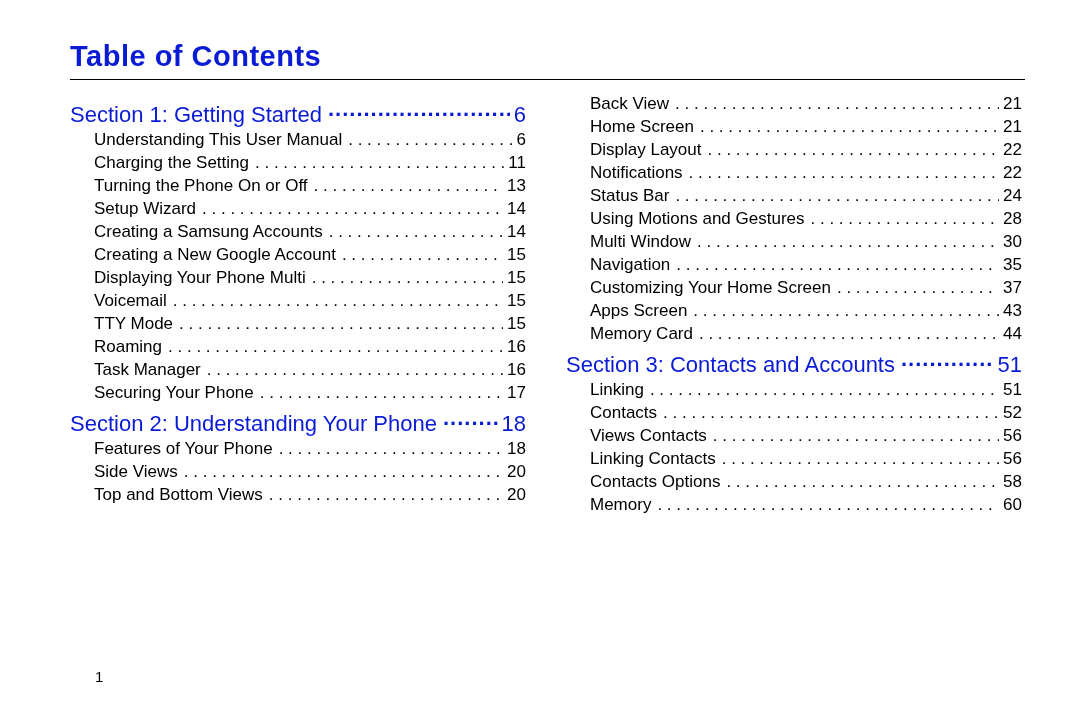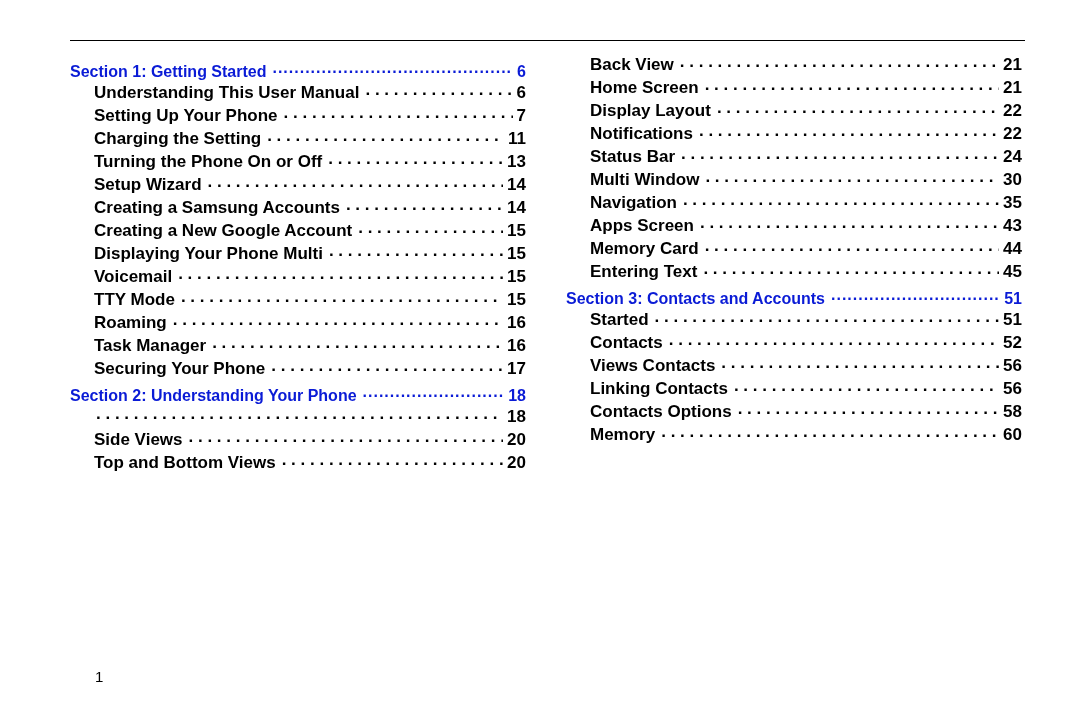--- a/index.html
+++ b/index.html
@@ -35,32 +35,32 @@
     display: flex;
     gap: 40px;
   }
   .col {
     width: 456px;
   }
   .section-row {
     display: flex;
     align-items: baseline;
     font-family: Arial, Helvetica, sans-serif;
-    font-weight: 700;
-    font-size: 16px;
+    font-weight: 400;
+    font-size: 22px;
     color: #0a1bd6;
     margin-top: 6px;
     margin-bottom: 2px;
     white-space: nowrap;
   }
   .entry-row {
     display: flex;
-    align-items: flex-start;
-    font-family: Arial, Helvetica, sans-serif;
-    font-weight: 700;
+    align-items: flex-end;
+    font-family: Arial, Helvetica, sans-serif;
+    font-weight: 400;
     font-size: 17px;
     color: #000;
     margin-left: 24px;
     margin-bottom: 3px;
     white-space: nowrap;
   }
   .leaders {
     flex: 1 1 auto;
     overflow: hidden;
     position: relative;
@@ -93,39 +93,35 @@
     left: 95px;
     bottom: 35px;
     font-size: 15px;
     color: #000;
   }
 </style>
 </head>
 <body>
 
 <div class="page">
+  <h1 class="title">Table of Contents</h1>
   <hr class="rule">
   <div class="columns">
     <div class="col" id="col-0">
         <div class="section-row">
           <span class="label">Section 1:  Getting Started</span>
           <span class="leaders"></span>
           <span class="page-num">6</span>
         </div>
         <div class="entry-row">
           <span class="label">Understanding This User Manual</span>
           <span class="leaders"></span>
           <span class="page-num">6</span>
         </div>
         <div class="entry-row">
-          <span class="label">Setting Up Your Phone</span>
-          <span class="leaders"></span>
-          <span class="page-num">7</span>
-        </div>
-        <div class="entry-row">
           <span class="label">Charging the Setting</span>
           <span class="leaders"></span>
           <span class="page-num">11</span>
         </div>
         <div class="entry-row">
           <span class="label">Turning the Phone On or Off</span>
           <span class="leaders"></span>
           <span class="page-num">13</span>
         </div>
         <div class="entry-row">
@@ -172,20 +168,21 @@
           <span class="label">Securing Your Phone</span>
           <span class="leaders"></span>
           <span class="page-num">17</span>
         </div>
         <div class="section-row">
           <span class="label">Section 2:  Understanding Your Phone</span>
           <span class="leaders"></span>
           <span class="page-num">18</span>
         </div>
         <div class="entry-row">
+          <span class="label">Features of Your Phone</span>
           <span class="leaders"></span>
           <span class="page-num">18</span>
         </div>
         <div class="entry-row">
           <span class="label">Side Views</span>
           <span class="leaders"></span>
           <span class="page-num">20</span>
         </div>
         <div class="entry-row">
           <span class="label">Top and Bottom Views</span>
@@ -213,51 +210,56 @@
           <span class="label">Notifications</span>
           <span class="leaders"></span>
           <span class="page-num">22</span>
         </div>
         <div class="entry-row">
           <span class="label">Status Bar</span>
           <span class="leaders"></span>
           <span class="page-num">24</span>
         </div>
         <div class="entry-row">
+          <span class="label">Using Motions and Gestures</span>
+          <span class="leaders"></span>
+          <span class="page-num">28</span>
+        </div>
+        <div class="entry-row">
           <span class="label">Multi Window</span>
           <span class="leaders"></span>
           <span class="page-num">30</span>
         </div>
         <div class="entry-row">
           <span class="label">Navigation</span>
           <span class="leaders"></span>
           <span class="page-num">35</span>
         </div>
         <div class="entry-row">
+          <span class="label">Customizing Your Home Screen</span>
+          <span class="leaders"></span>
+          <span class="page-num">37</span>
+        </div>
+        <div class="entry-row">
           <span class="label">Apps Screen</span>
           <span class="leaders"></span>
           <span class="page-num">43</span>
         </div>
         <div class="entry-row">
           <span class="label">Memory Card</span>
           <span class="leaders"></span>
           <span class="page-num">44</span>
-        </div>
-        <div class="entry-row">
-          <span class="label">Entering Text</span>
-          <span class="leaders"></span>
-          <span class="page-num">45</span>
         </div>
         <div class="section-row">
           <span class="label">Section 3:  Contacts and Accounts</span>
           <span class="leaders"></span>
           <span class="page-num">51</span>
         </div>
         <div class="entry-row">
-          <span class="label">Started</span>
+          <span class="label">Linking</span>
           <span class="leaders"></span>
           <span class="page-num">51</span>
         </div>
         <div class="entry-row">
           <span class="label">Contacts</span>
           <span class="leaders"></span>
           <span class="page-num">52</span>
         </div>
         <div class="entry-row">
           <span class="label">Views Contacts</span>

